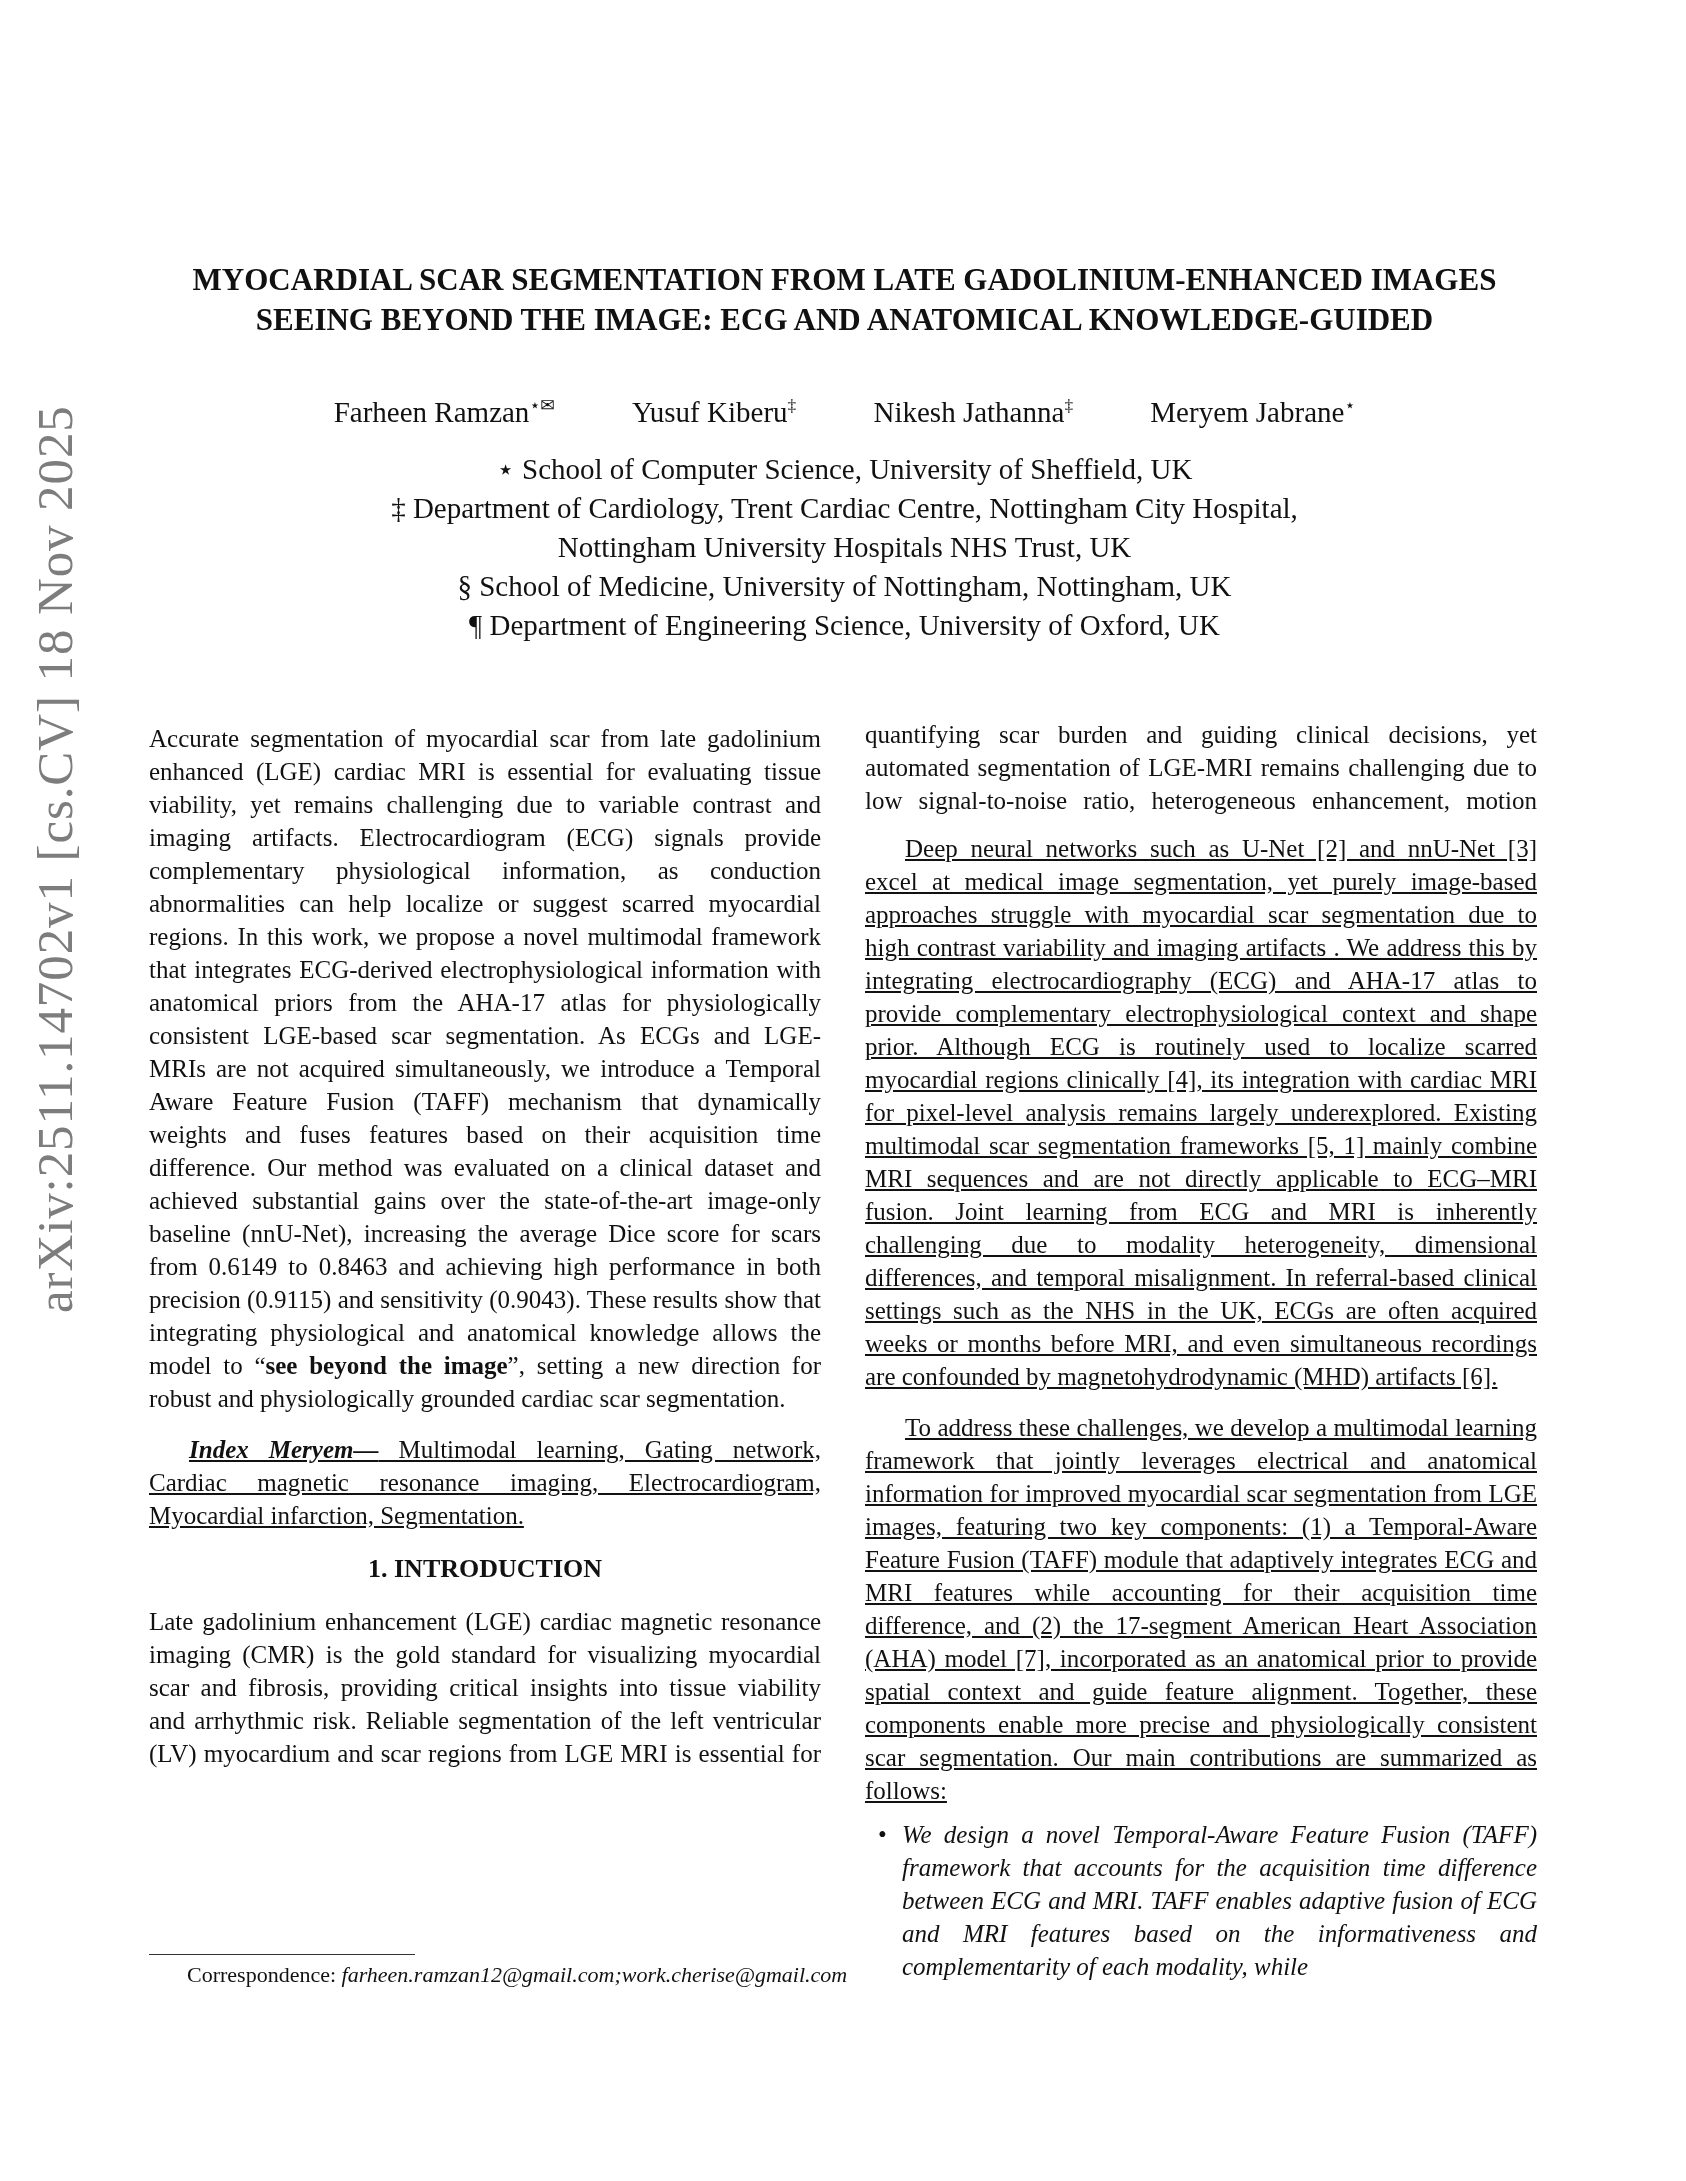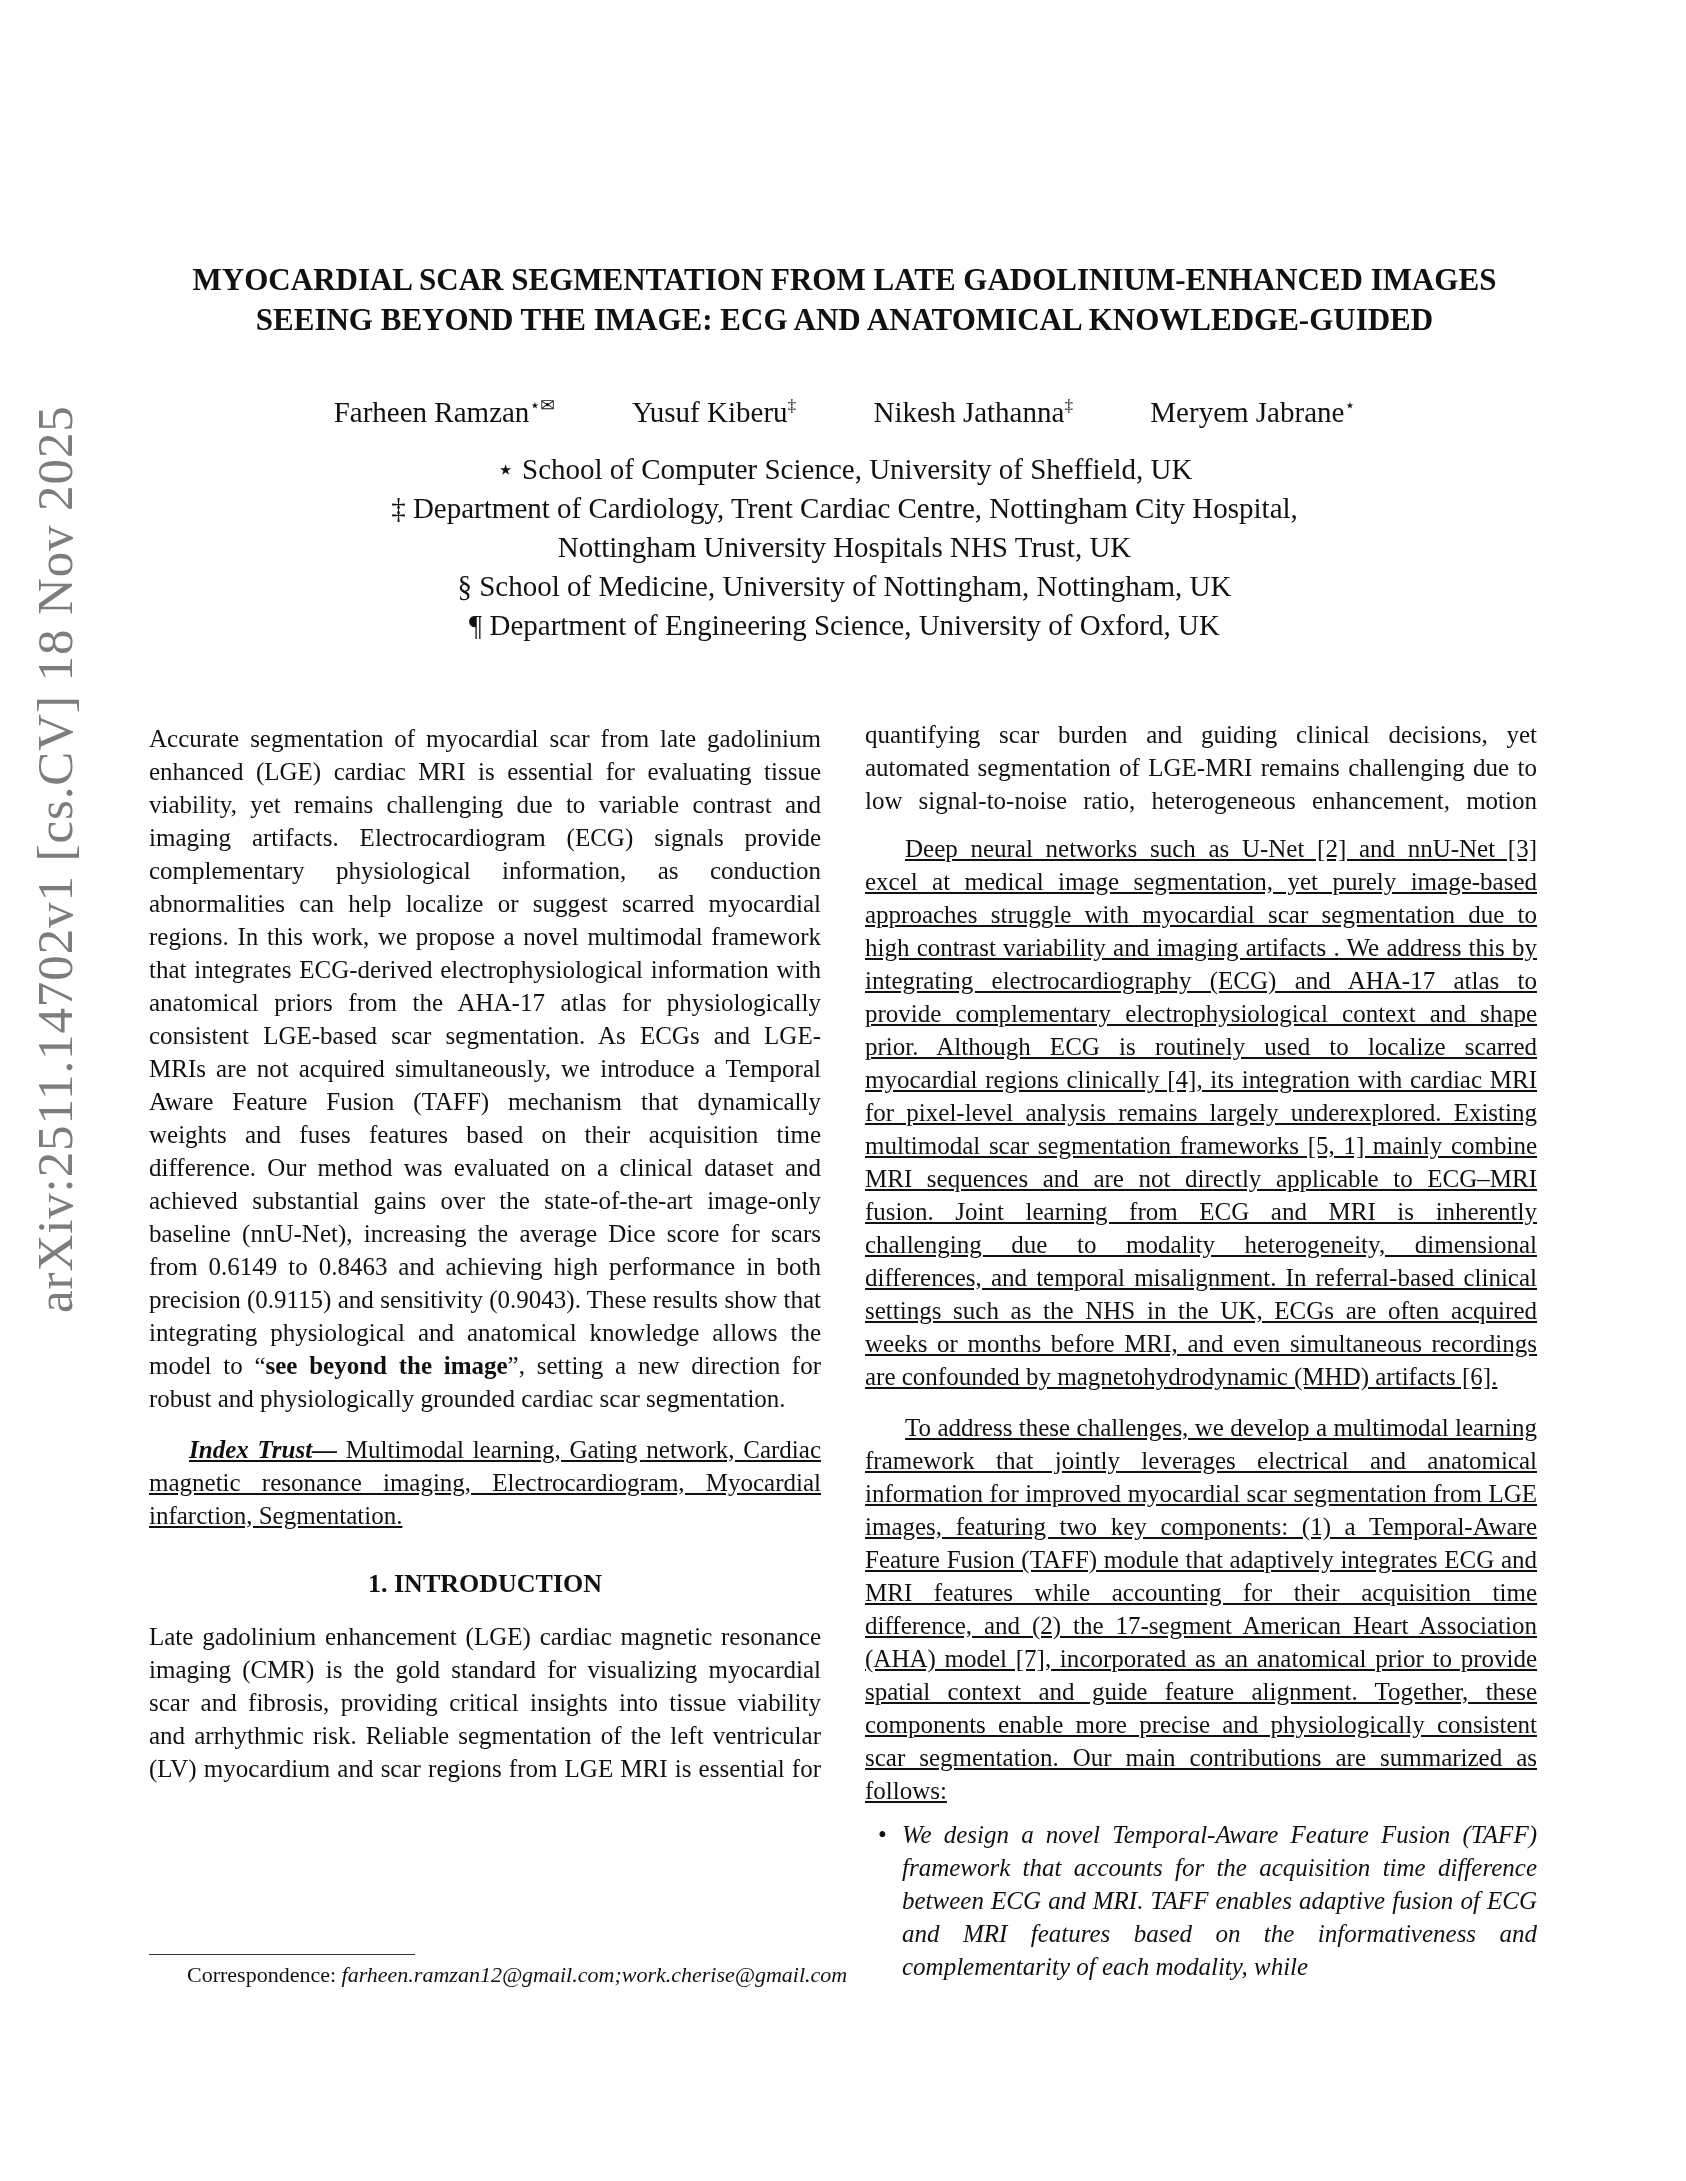--- a/index.html
+++ b/index.html
@@ -65,22 +65,22 @@
     <span class="affil">⋆ School of Computer Science, University of Sheffield, UK</span>
     <span class="affil">‡ Department of Cardiology, Trent Cardiac Centre, Nottingham City Hospital,</span>
     <span class="affil">Nottingham University Hospitals NHS Trust, UK</span>
     <span class="affil">§ School of Medicine, University of Nottingham, Nottingham, UK</span>
     <span class="affil">¶ Department of Engineering Science, University of Oxford, UK</span>
   </div>
 </div>
 
 <div class="col col-left">
   <p style="margin-top:5.5px"><span>Accurate segmentation of myocardial scar from late gadolin­ium enhanced (LGE) cardiac MRI is essential for evaluating tissue viability, yet remains challenging due to variable con­trast and imaging artifacts. Electrocardiogram (ECG) signals provide complementary physiological information, as con­duction abnormalities can help localize or suggest scarred myocardial regions. In this work, we propose a novel multi­modal framework that integrates ECG-derived electrophysio­logical information with anatomical priors from the AHA-17 atlas for physiologically consistent LGE-based scar segmen­tation. As ECGs and LGE-MRIs are not acquired simultane­ously, we introduce a Temporal Aware Feature Fusion (TAFF) mechanism that dynamically weights and fuses features based on their acquisition time difference. Our method was evalu­ated on a clinical dataset and achieved substantial gains over the state-of-the-art image-only baseline (nnU-Net), increas­ing the average Dice score for scars from 0.6149 to 0.8463 and achieving high performance in both precision (0.9115) and sensitivity (0.9043). These results show that integrating physiological and anatomical knowledge allows the model to “</span><span class="bold">see beyond the image</span><span>”, setting a new direction for robust and physiologically grounded cardiac scar segmentation.</span></p>
-  <p class="indent gap"><span class="it-bold">Index Trust—</span><span> Multimodal learning, Gating network, Cardiac magnetic resonance imaging, Electrocardiogram, Myocardial infarction, Segmentation.</span></p>
-  <h2 class="sec-head" style="margin-top:33px">1.  INTRODUCTION</h2>
+  <p class="indent gap"><span class="it-bold">Index Meryem—</span><span> Multimodal learning, Gating network, Cardiac magnetic resonance imaging, Electrocardiogram, Myocardial infarction, Segmentation.</span></p>
+  <h2 class="sec-head" style="margin-top:18px">1.  INTRODUCTION</h2>
   <p style="margin-top:18.4px; height:163px; overflow:hidden">Late gadolinium enhancement (LGE) cardiac magnetic res­onance imaging (CMR) is the gold standard for visualizing myocardial scar and fibrosis, providing critical insights into tissue viability and arrhythmic risk. Reliable segmentation of the left ventricular (LV) myocardium and scar regions from LGE MRI is essential for quantifying scar burden and guiding clinical decisions, yet automated segmentation of LGE-MRI remains challenging due to low signal-to-noise ratio, het­erogeneous enhancement, motion artifacts, and scanner and pathology variability [1].</p>
 </div>
 
 <div class="col col-right">
   <div style="height:98px; overflow:hidden; position:relative">
     <p style="position:absolute; left:0; right:0; top:-163px">Late gadolinium enhancement (LGE) cardiac magnetic res­onance imaging (CMR) is the gold standard for visualizing myocardial scar and fibrosis, providing critical insights into tissue viability and arrhythmic risk. Reliable segmentation of the left ventricular (LV) myocardium and scar regions from LGE MRI is essential for quantifying scar burden and guiding clinical decisions, yet automated segmentation of LGE-MRI remains challenging due to low signal-to-noise ratio, het­erogeneous enhancement, motion artifacts, and scanner and pathology variability [1].</p>
   </div>
   <p class="indent gap">Deep neural networks such as U-Net [2] and nnU-Net [3] excel at medical image segmentation, yet purely image-based approaches struggle with myocardial scar segmentation due to high contrast variability and imaging artifacts . We address this by integrating electrocardiography (ECG) and AHA-17 atlas to provide complementary electrophysiological context and shape prior. Although ECG is routinely used to localize scarred myocardial regions clinically [4], its integration with cardiac MRI for pixel-level analysis remains largely underex­plored. Existing multimodal scar segmentation frameworks [5, 1] mainly combine MRI sequences and are not directly ap­plicable to ECG–MRI fusion. Joint learning from ECG and MRI is inherently challenging due to modality heterogene­ity, dimensional differences, and temporal misalignment. In referral-based clinical settings such as the NHS in the UK, ECGs are often acquired weeks or months before MRI, and even simultaneous recordings are confounded by magnetohy­drodynamic (MHD) artifacts [6].</p>
   <p class="indent gap">To address these challenges, we develop a multimodal learning framework that jointly leverages electrical and anatomical information for improved myocardial scar seg­mentation from LGE images, featuring two key components: (1) a Temporal-Aware Feature Fusion (TAFF) module that adaptively integrates ECG and MRI features while accounting for their acquisition time difference, and (2) the 17-segment American Heart Association (AHA) model [7], incorporated as an anatomical prior to provide spatial context and guide feature alignment. Together, these components enable more precise and physiologically consistent scar segmentation. Our main contributions are summarized as follows:</p>
   <div class="bullet">

